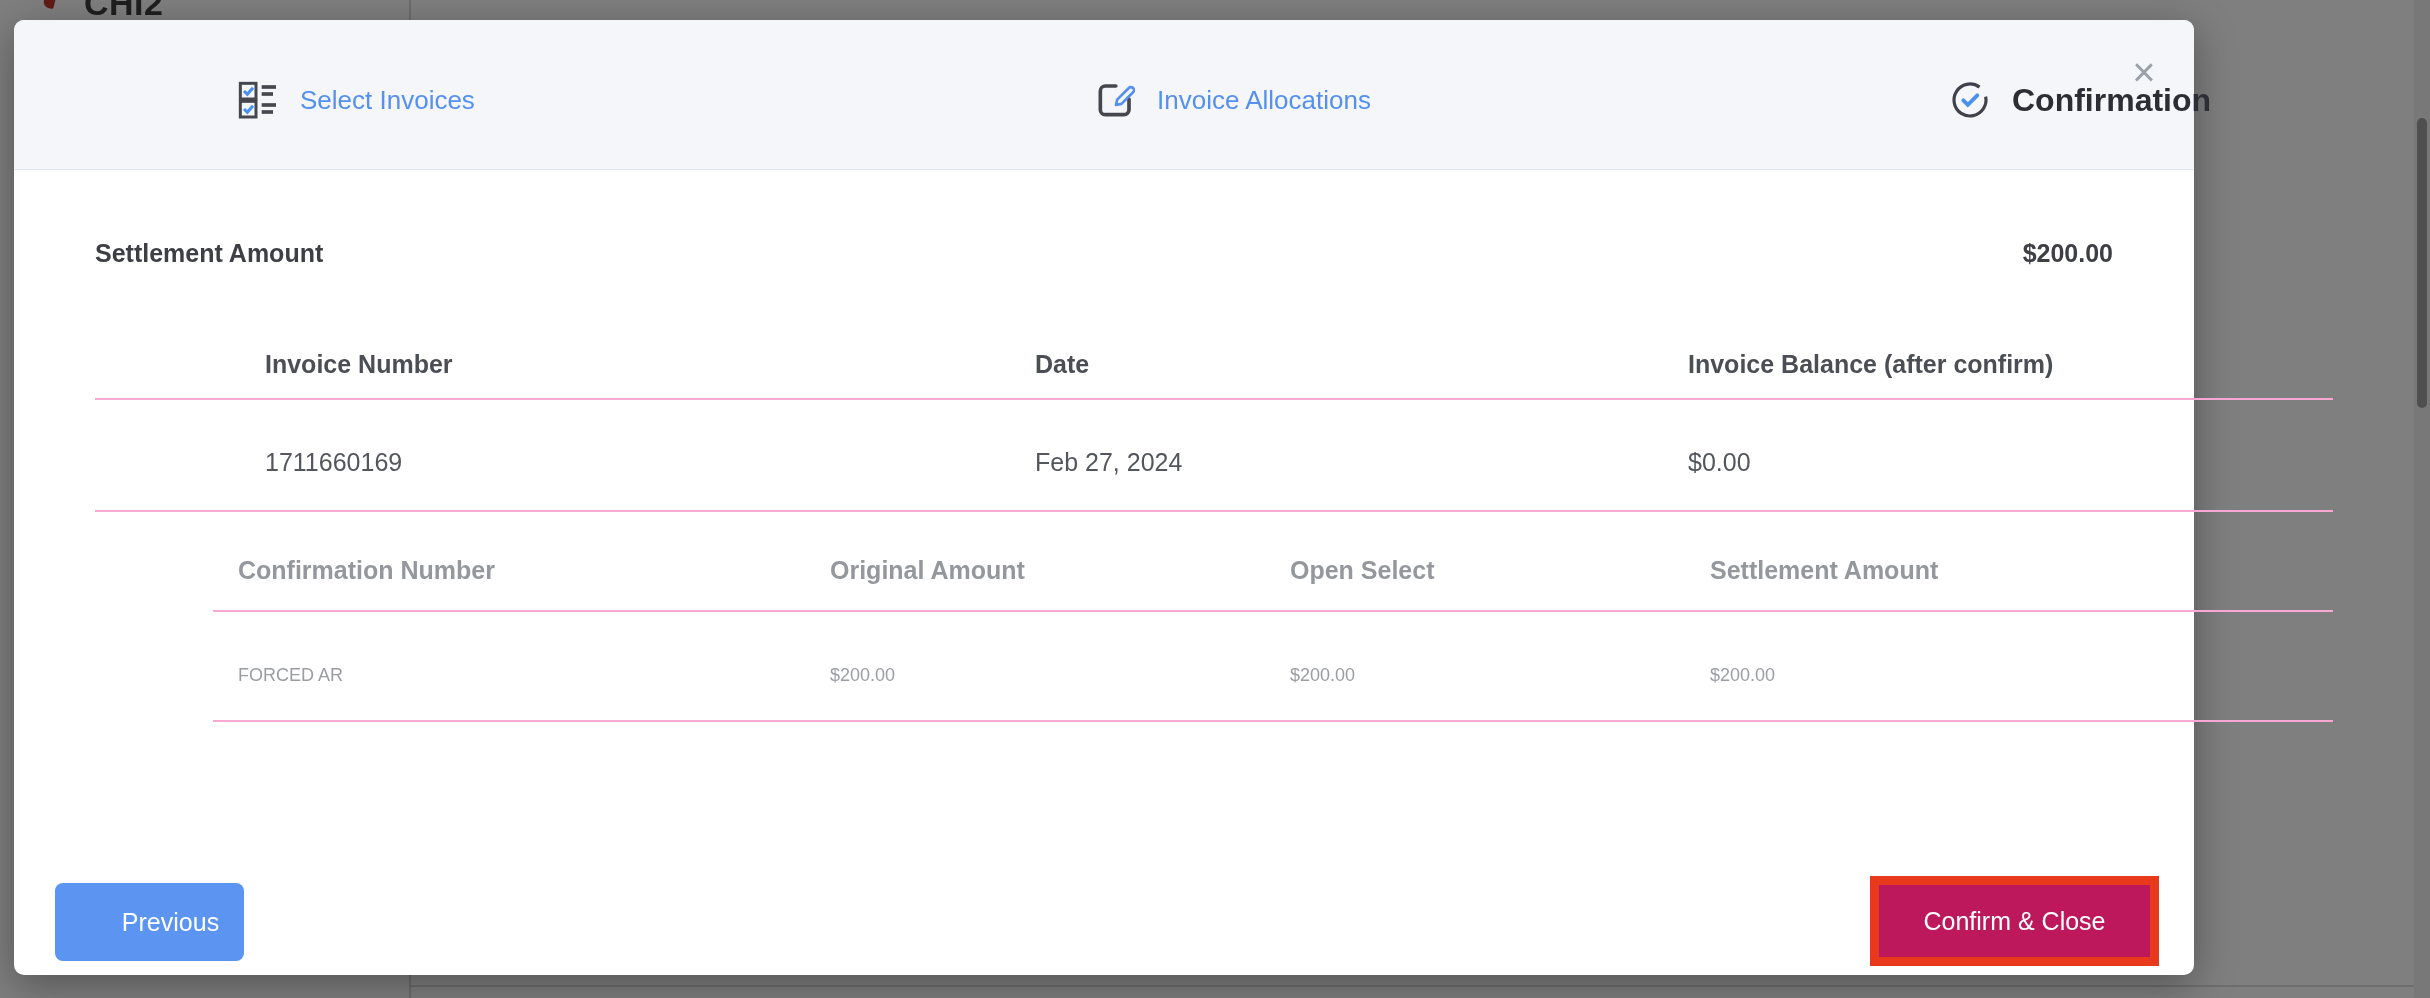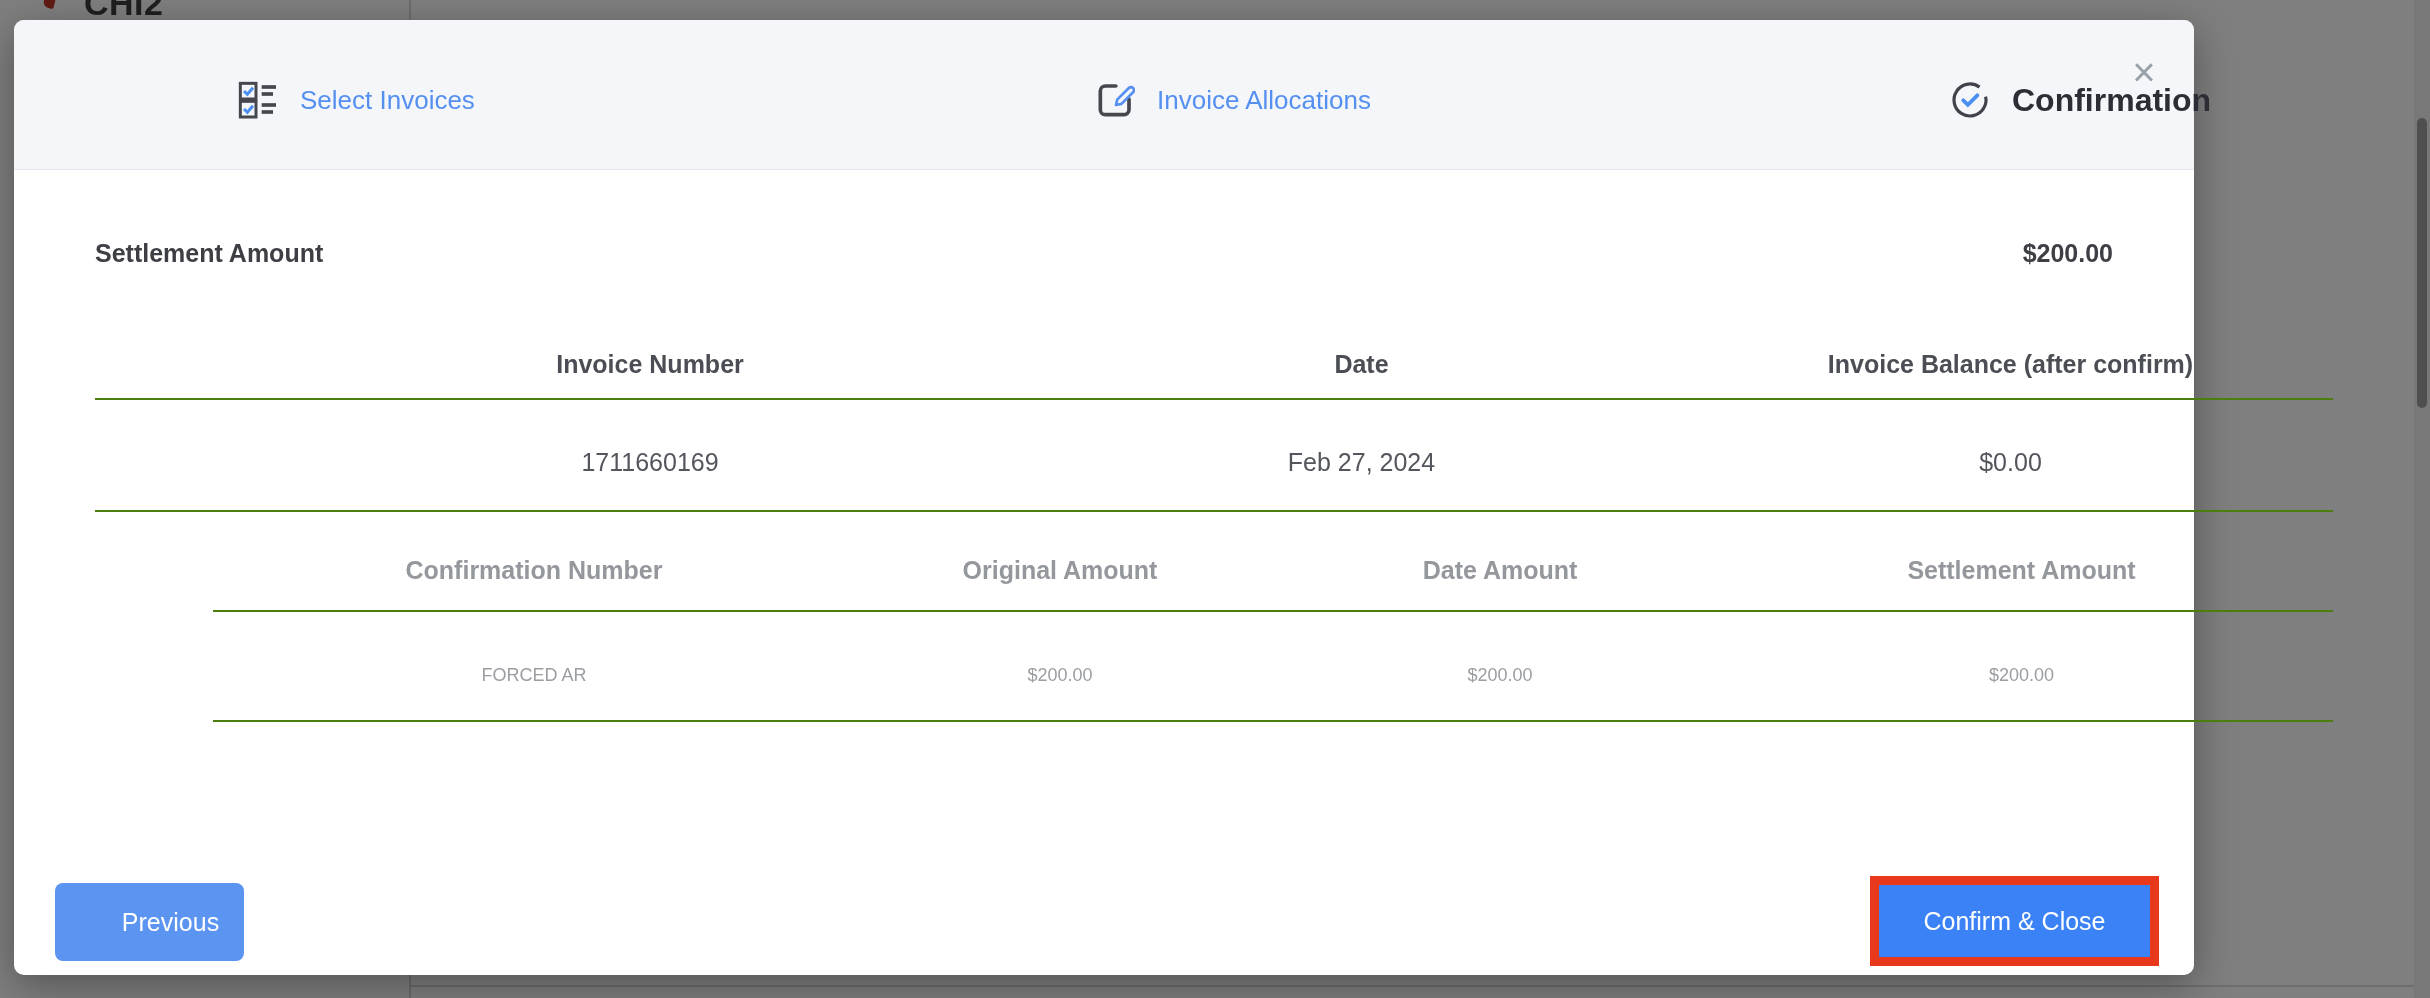--- a/index.html
+++ b/index.html
@@ -33,21 +33,21 @@
   .step-3 .step-label { color:#2d2e35; font-weight:700; font-size:32px; }
   .close-btn { position:absolute; top:30px; right:28px; width:44px; height:44px; font-size:40px; line-height:44px;
                text-align:center; color:#9aa0a8; font-weight:400; cursor:pointer; }
 
   .settlement-row { position:absolute; left:81px; right:81px; top:216px; height:34px;
                     display:flex; justify-content:space-between; align-items:center; }
   .settlement-label, .settlement-value { font-size:25px; font-weight:700; color:#3d3f45; }
 
   
   .tbl { position:absolute; }
-  .tbl-row { display:grid; align-items:center; border-bottom:2px solid #4d7c0f;text-align:center; }
+  .tbl-row { display:grid; align-items:center; border-bottom:2px solid #f9a8d4; }
   .tbl1 { left:81px; width:2238px; top:310px; }
   .tbl1 .tbl-row { grid-template-columns:940px 653px 645px; }
   .tbl1 .hrow { height:70px; }
   .tbl1 .drow { height:97px;margin-top:15px; }
   .tbl1 .hrow .cell { font-size:25px; font-weight:700; color:#4b4e54; }
   .tbl1 .drow .cell { font-size:25px; color:#53565c; }
   .tbl1 .cell:first-child { padding-left:170px; }
 
   .tbl2 { left:199px; width:2120px; top:510px; }
   .tbl2 .tbl-row { grid-template-columns:617px 460px 420px 623px; }
@@ -57,21 +57,21 @@
   .tbl2 .hrow .cell { font-size:25px; font-weight:700; color:#94979c; }
   .tbl2 .drow .cell { font-size:18px; color:#9a9da2; }
   .tbl2 .cell:first-child { padding-left:25px; }
 
   
   .btn { display:flex; align-items:center; justify-content:center; color:#fff; font-size:25px;
          border:none; border-radius:8px; cursor:pointer; font-family:"Liberation Sans", sans-serif; }
   .previous-btn { position:absolute; left:41px; top:863px; width:189px; height:78px; background:#5b94f1;padding-left:42px; }
   .annotation-box { position:absolute; right:35px; top:856px; width:289px; height:90px;
                     border:9px solid #e8391c; }
-  .confirm-btn { width:100%; height:100%; background:#3b82f6; border-radius:0; }
+  .confirm-btn { width:100%; height:100%; background:#be185d; border-radius:0; }
 
   svg { display:block; }
 </style>
 </head>
 <body>
 
 <div class="page-behind">
   <div class="page-sidebar-divider"></div>
   <div class="logo-mark"></div>
   <div class="page-title">CHI2</div>
@@ -145,21 +145,21 @@
       <div class="cell">1711660169</div>
       <div class="cell">Feb 27, 2024</div>
       <div class="cell">$0.00</div>
     </div>
   </div>
 
   <div class="tbl tbl2">
     <div class="tbl-row hrow">
       <div class="cell">Confirmation Number</div>
       <div class="cell">Original Amount</div>
-      <div class="cell">Date Amount</div>
+      <div class="cell">Open Select</div>
       <div class="cell">Settlement Amount</div>
     </div>
     <div class="tbl-row drow">
       <div class="cell">FORCED AR</div>
       <div class="cell">$200.00</div>
       <div class="cell">$200.00</div>
       <div class="cell">$200.00</div>
     </div>
   </div>
 

